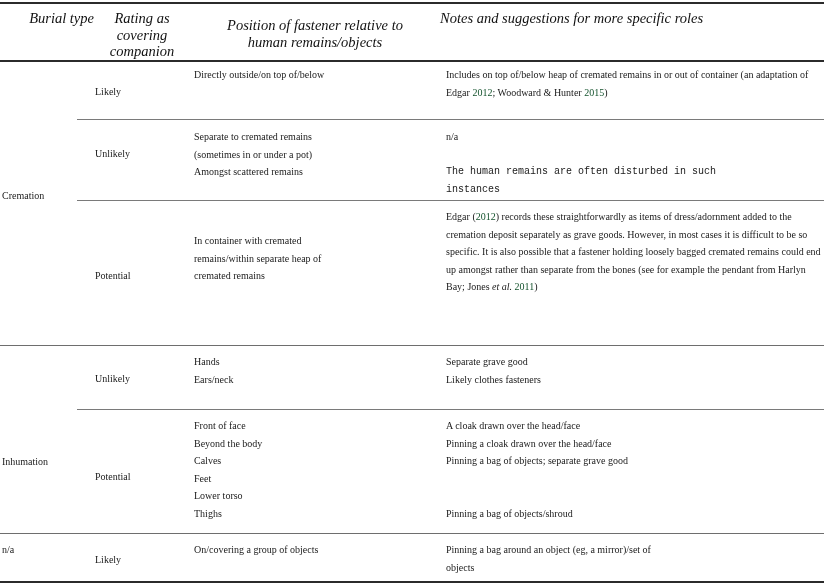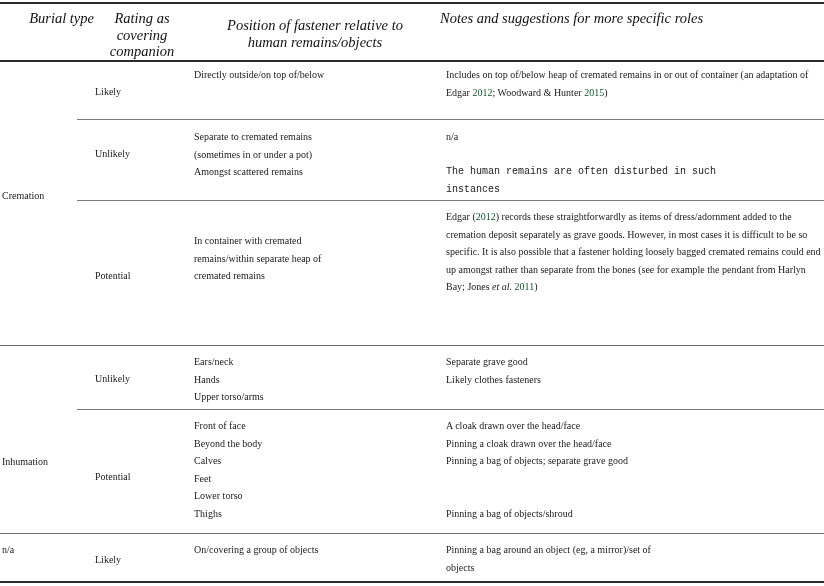--- a/index.html
+++ b/index.html
@@ -134,23 +134,22 @@
     <span>In container with cremated</span>
     <span>remains/within separate heap of</span>
     <span>cremated remains</span>
   </div>
   <div class="cell c-notes" style="top:208px;"><span>Edgar (</span><a class="ref" href="#">2012</a><span>) records these straightforwardly as items of dress/adornment added to the cremation deposit separately as grave goods. However, in most cases it is difficult to be so specific. It is also possible that a fastener holding loosely bagged cremated remains could end up amongst rather than separate from the bones (see for example the pendant from Harlyn Bay; Jones </span><span class="ital">et al.</span><span> </span><a class="ref" href="#">2011</a><span>)</span></div>
 
   <div class="cell c-burial" style="top:453px;">Inhumation</div>
 
   <div class="cell c-rating" style="top:370px;">Unlikely</div>
   <div class="cell c-position lines" style="top:353px;">
+    <span>Hands</span>
     <span>Ears/neck</span>
-    <span>Hands</span>
-    <span>Upper torso/arms</span>
   </div>
   <div class="cell c-notes lines" style="top:353px;">
     <span>Separate grave good</span>
     <span>Likely clothes fasteners</span>
   </div>
 
   <div class="cell c-rating" style="top:468px;">Potential</div>
   <div class="cell c-position lines" style="top:417px;">
     <span>Front of face</span>
     <span>Beyond the body</span>

